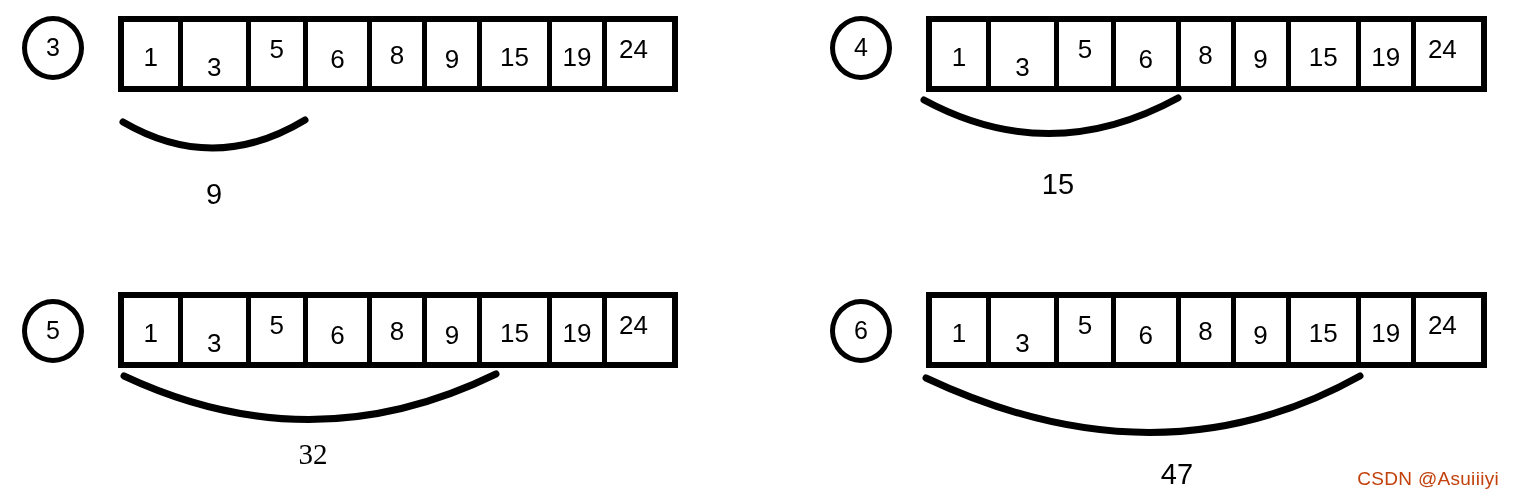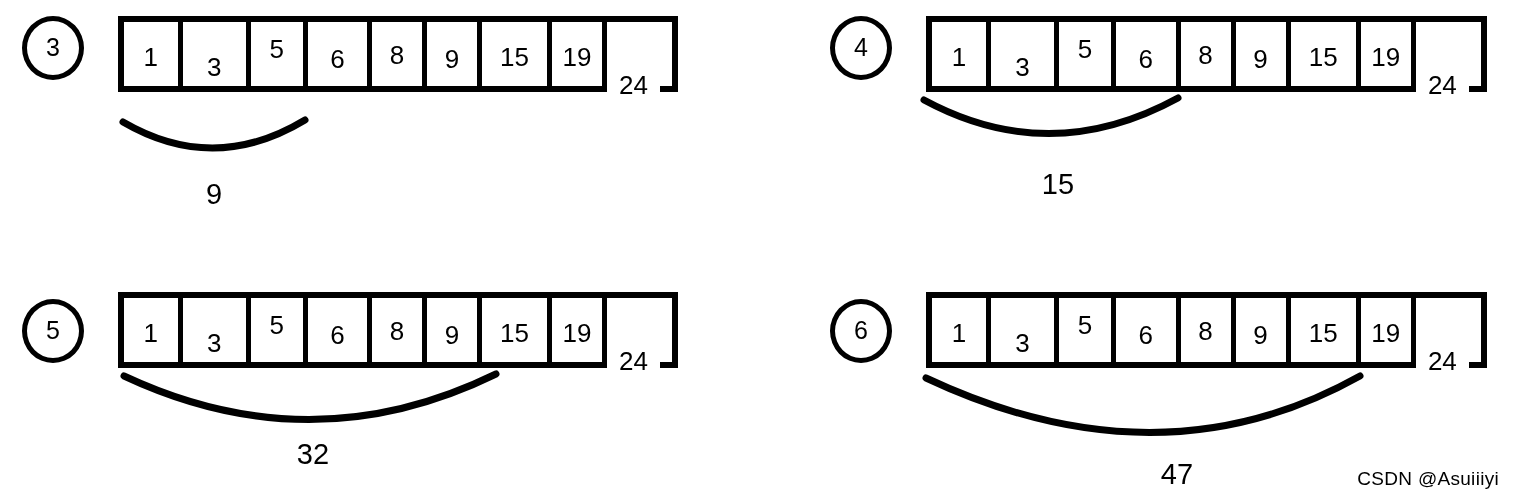--- a/index.html
+++ b/index.html
@@ -56,21 +56,20 @@
   .cell {
     position: relative;
     height: 100%;
     box-sizing: border-box;
     border-right: 5px solid #000000;
     background: #ffffff;
     flex: 0 0 auto;
   }
   .cell:last-child {
     border-right: none;
-    margin-top: 36px;
   }
   .cell-val {
     position: absolute;
     left: 0;
     right: 0;
     text-align: center;
     font-size: 26px;
     color: #000000;
     line-height: 1;
     white-space: nowrap;
@@ -97,21 +96,21 @@
     white-space: nowrap;
     text-align: center;
   }
 
   
   .watermark {
     position: absolute;
     right: 14px;
     bottom: 12px;
     font-size: 19px;
-    color: #000000;
+    color: #c2410c;
     white-space: nowrap;
     letter-spacing: 0.3px;
   }
 </style>
 </head>
 <body>
 
 <div id="canvas">
 
   <div class="panel">
@@ -230,21 +229,21 @@
         </div>
         <div class="cell" style="width: 53.0318px;">
           <span class="cell-val" style="top: 14px;">24</span>
         </div>
       </div>
 
     <svg class="brace" style="left:0px; top:368px; width:620px; height:90px;">
       <path d="M 124 8 Q 312 96 496 6"></path>
     </svg>
 
-    <div class="sum-label" style="left:258px; top:440px; width:110px;">32</div>
+    <div class="sum-label" style="left:258px; top:440px; width:110px;font-family:Liberation Serif, serif;">32</div>
   </div>
 
   <div class="panel">
     <div class="step-circle" style="left:830px; top:299px;">
       <span class="step-num">6</span>
     </div>
 
     <div class="array" id="array-4" style="left:926px; top:292px; width:561px; height:76px;">
         <div class="cell" style="width: 58.8233px;">
           <span class="cell-val" style="top: 22px;">1</span>

